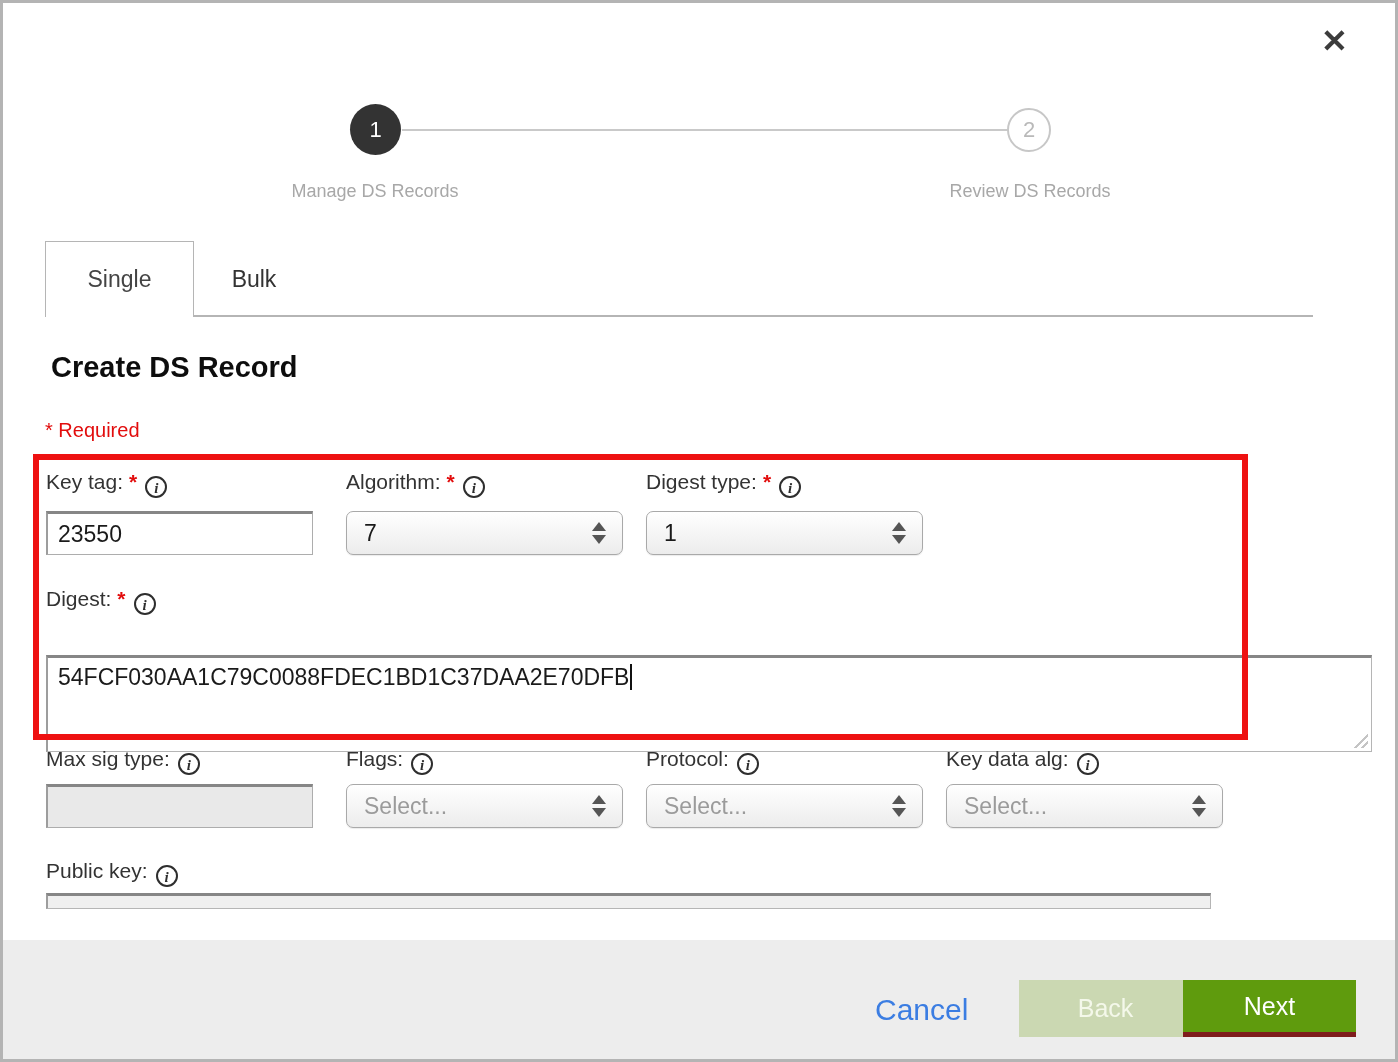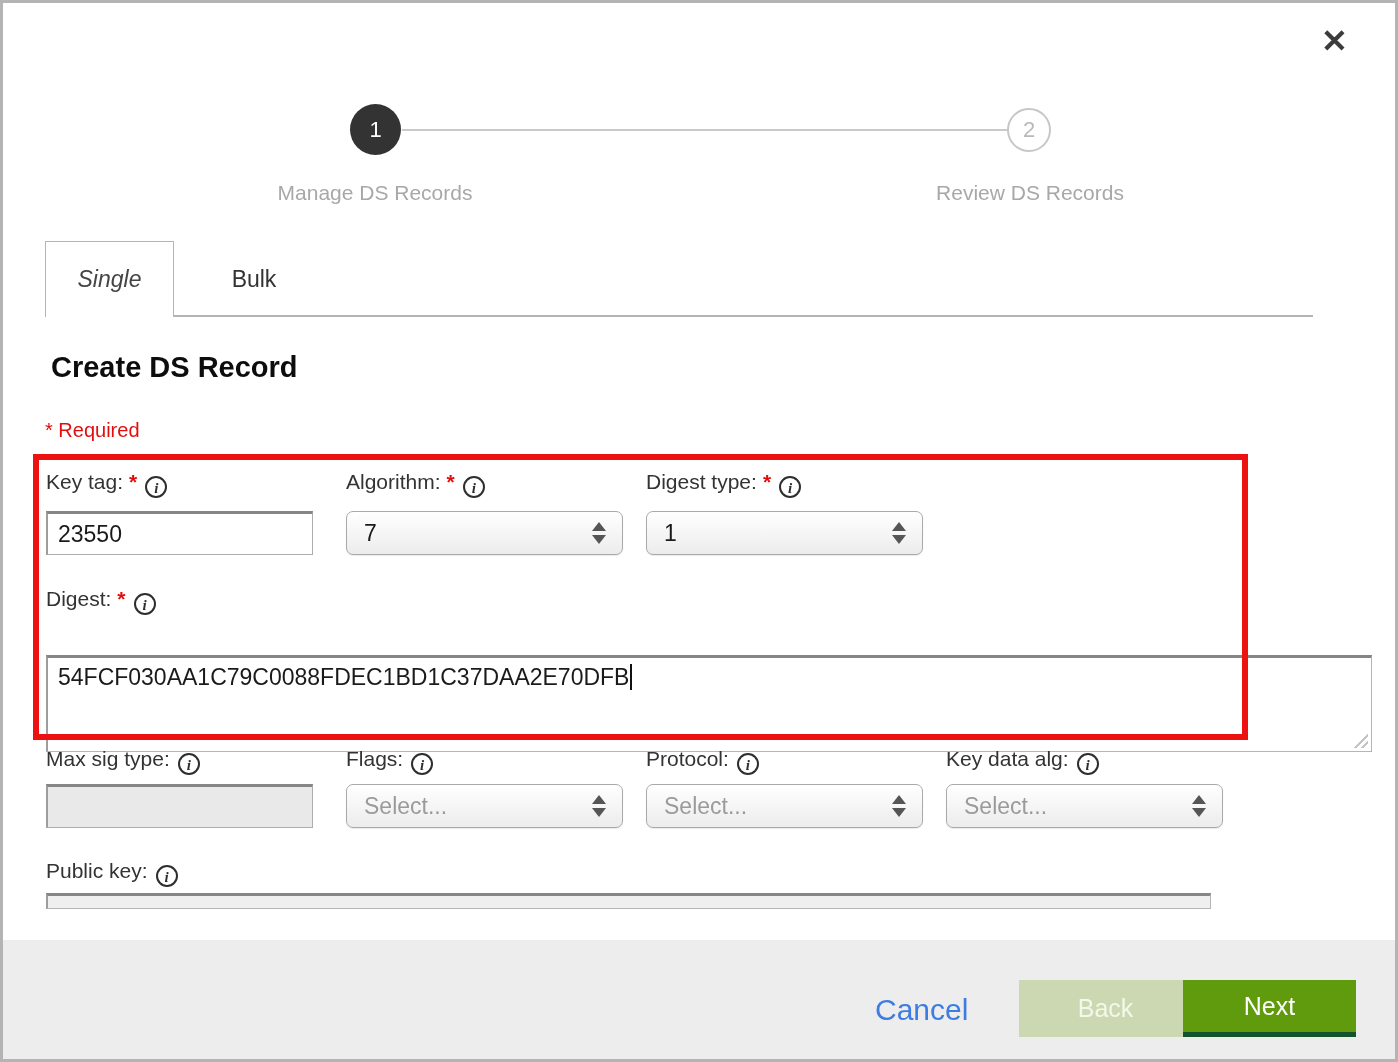--- a/index.html
+++ b/index.html
@@ -35,35 +35,35 @@
   }
   .step-2 {
     left: 1004px; top: 105px; width: 44px; height: 44px;
     background: #fff; border: 2px solid #c7c7c7; color: #b9b9b9; line-height: 40px;
   }
   .step-connector {
     left: 399px; top: 126px; width: 606px; height: 2px; background: #c9c9c9;
   }
   .step-label {
     width: 360px; text-align: center;
-    font-size: 21px; color: #a8a8a8; top: 178px;
+    font-size: 18px; color: #a8a8a8; top: 178px;
   }
   .step-label-1 { left: 192px; }
   .step-label-2 { left: 847px; }
 
   
   .tab {
     top: 238px; height: 76px;
     display: flex; align-items: center; justify-content: center;
     font-size: 23px; cursor: pointer; background: #fff;
   }
   .tab-single {
-    left: 42px; width: 129px;
+    left: 42px; width: 149px;
     border: 1px solid #b5b5b5; border-bottom: none;
-    color: #444; z-index: 3; font-style: italic;
+    color: #444; z-index: 3;
   }
   .tab-bulk { left: 171px; width: 160px; color: #333; }
   .tab-rule { left: 170px; top: 312px; width: 1140px; height: 2px; background: #b5b5b5; }
 
   
   .page-title { left: 48px; top: 348px; font-size: 29px; font-weight: bold; color: #0d0d0d; }
   .required-note { left: 42px; top: 416px; font-size: 20px; color: #e20d0d; }
 
   
   .annotation-box {
@@ -147,21 +147,21 @@
   }
   .cancel-link {
     left: 872px; top: 990px; font-size: 30px; color: #3b7de2; cursor: pointer;
   }
   .btn {
     width: 173px; height: 57px; top: 977px;
     display: flex; align-items: center; justify-content: center;
     font-size: 25px; cursor: pointer;
   }
   .btn-back { left: 1016px; background: #cbd8b2; color: #f4f8ea; }
-  .btn-next { left: 1180px; background: #5f9b0d; border-bottom: 5px solid #14532d; color: #fff; }
+  .btn-next { left: 1180px; background: #5f9b0d; border-bottom: 5px solid #7f1d1d; color: #fff; }
 </style>
 </head>
 <body>
 
 <div class="modal">
 
   <div class="abs close-x">✕</div>
 
   <div class="abs step-connector"></div>
   <div class="abs step-circle step-1">1</div>

